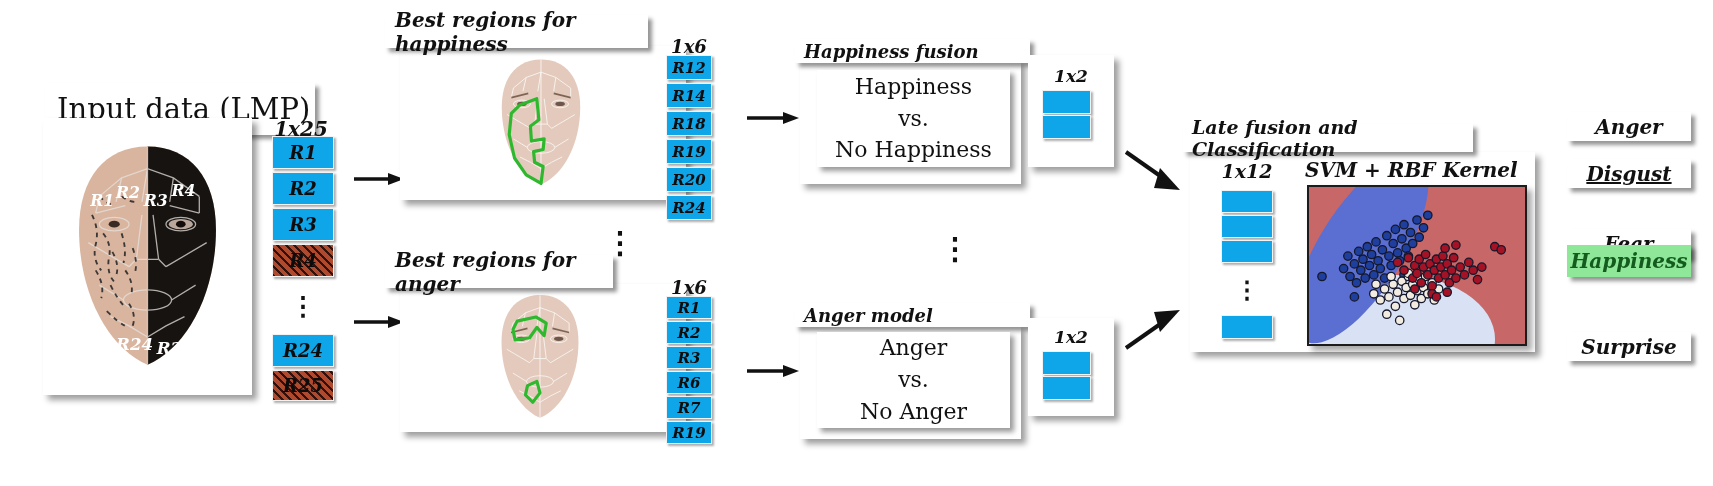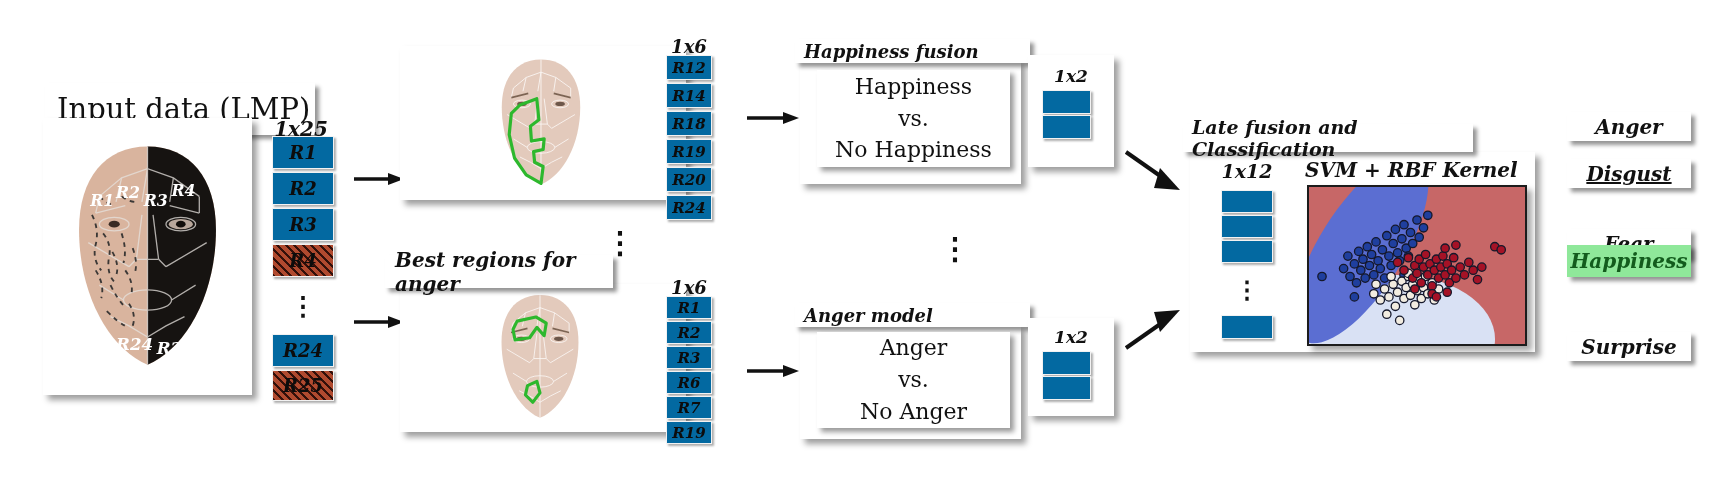--- a/index.html
+++ b/index.html
@@ -5,21 +5,21 @@
   html,body{margin:0;padding:0;background:#fff;}
   #canvas{position:relative;width:1713px;height:486px;background:#fff;overflow:hidden;
           font-family:"DejaVu Serif",serif;color:#111;}
   .abs{position:absolute;}
   .titlebox{background:#fff;box-shadow:4px 4px 4px rgba(0,0,0,0.42);display:flex;align-items:center;}
   .card{background:#fff;box-shadow:5px 5px 6px rgba(0,0,0,0.38);}
   .t-plain{font-size:29px;padding-left:12px;}
   .t-italic{font-style:italic;font-weight:bold;}
   .veclabel{font-style:italic;font-weight:bold;text-align:center;}
   .veccol{display:flex;flex-direction:column;}
-  .cell{background:#0369a1;border:1px solid #f2f2f2;box-shadow:2px 2px 2px rgba(0,0,0,0.32);
+  .cell{background:#0ea5e9;border:1px solid #f2f2f2;box-shadow:2px 2px 2px rgba(0,0,0,0.32);
         display:flex;align-items:center;justify-content:center;
         font-style:italic;font-weight:bold;color:#0c0c0c;}
   .cell.hatched{background:repeating-linear-gradient(45deg,#33100a 0 2px,#b04a2f 2px 6px);}
   .cell.empty{color:transparent;}
   .dots{display:flex;align-items:center;justify-content:center;font-weight:bold;
         font-size:26px;line-height:0.9;letter-spacing:0;}
   .modelinner{background:#fff;box-shadow:4px 4px 5px rgba(0,0,0,0.4);
         display:flex;flex-direction:column;align-items:center;justify-content:center;
         font-size:22px;line-height:1.45;text-align:center;}
   .emobox{background:#fff;box-shadow:4px 4px 4px rgba(0,0,0,0.42);
@@ -120,20 +120,23 @@
         <path d="M47,40 L44,64 M53,40 L56,64 M44,64 L56,64"></path>
         <path d="M18,55 L40,68 M82,55 L60,68 M40,68 L44,64 M60,68 L56,64"></path>
         <ellipse cx="50" cy="86" rx="13" ry="5.5"></ellipse>
         <path d="M37,86 L24,78 M63,86 L76,78 M40,100 L50,106 L60,100 M30,95 L40,100 M70,95 L60,100"></path>
       </g>
       <ellipse cx="32" cy="45" rx="4.5" ry="2" fill="#6d574a"></ellipse>
       <ellipse cx="68" cy="45" rx="4.5" ry="2" fill="#6d574a"></ellipse>
       <path d="M22,39 L38,35 M62,35 L78,39" stroke="#7d6453" stroke-width="1.6" fill="none"></path>
       <path d="M46,40 L30,46 L22,54 L20,74 L25,96 L36,112 L50,120 L52,104 L44,100 L43,90 L52,88 L53,78 L41,80 L40,66 L48,60 Z" fill="none" stroke="#2db82d" stroke-width="3" stroke-linejoin="round"></path>
     </svg>
+  </div>
+  <div class="abs titlebox t-italic" style="left:385px;top:15px;width:253px;height:33px;font-size:20px;padding-left:10px;">
+    <span>Best regions for happiness</span>
   </div>
   <div class="abs veclabel" style="left:660px;top:36px;width:58px;font-size:18px;">1x6</div>
   <div class="abs veccol" style="left:666px;top:55px;width:46px;">
     <div class="cell" style="height:23px;margin-bottom:3px;font-size:15px;">R12</div>
     <div class="cell" style="height:23px;margin-bottom:3px;font-size:15px;">R14</div>
     <div class="cell" style="height:23px;margin-bottom:3px;font-size:15px;">R18</div>
     <div class="cell" style="height:23px;margin-bottom:3px;font-size:15px;">R19</div>
     <div class="cell" style="height:23px;margin-bottom:3px;font-size:15px;">R20</div>
     <div class="cell" style="height:23px;font-size:15px;">R24</div>
   </div>

